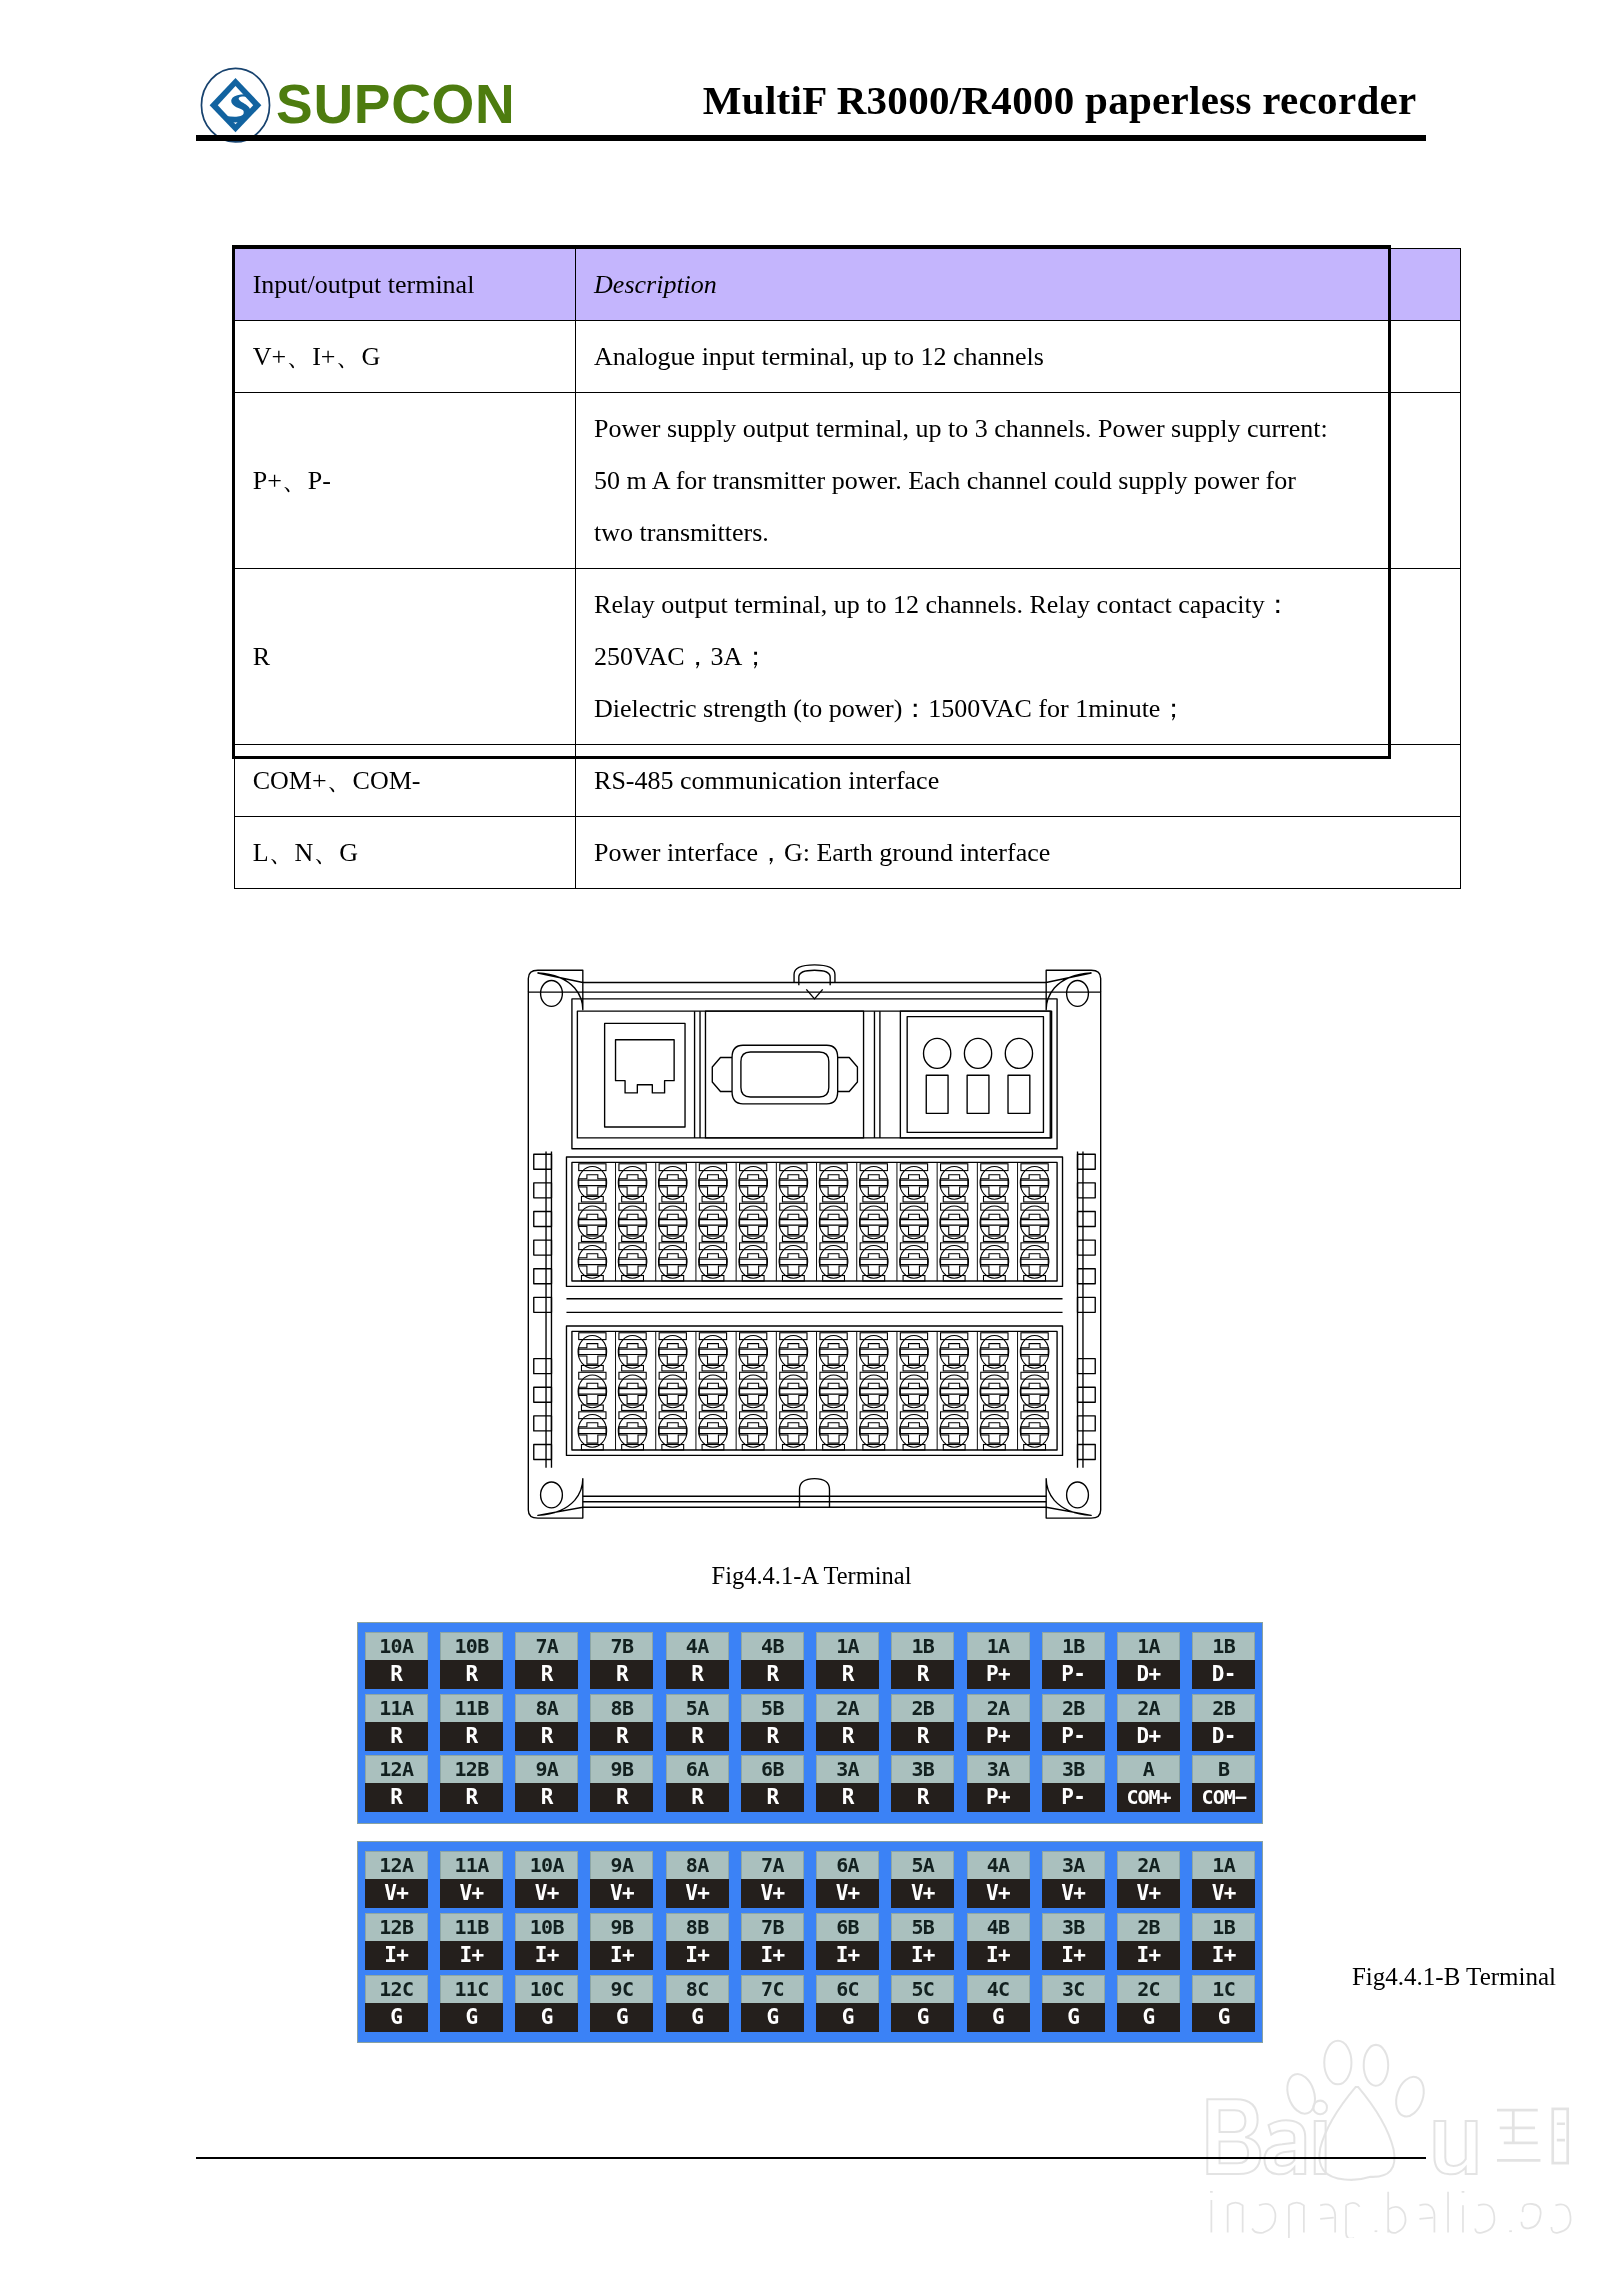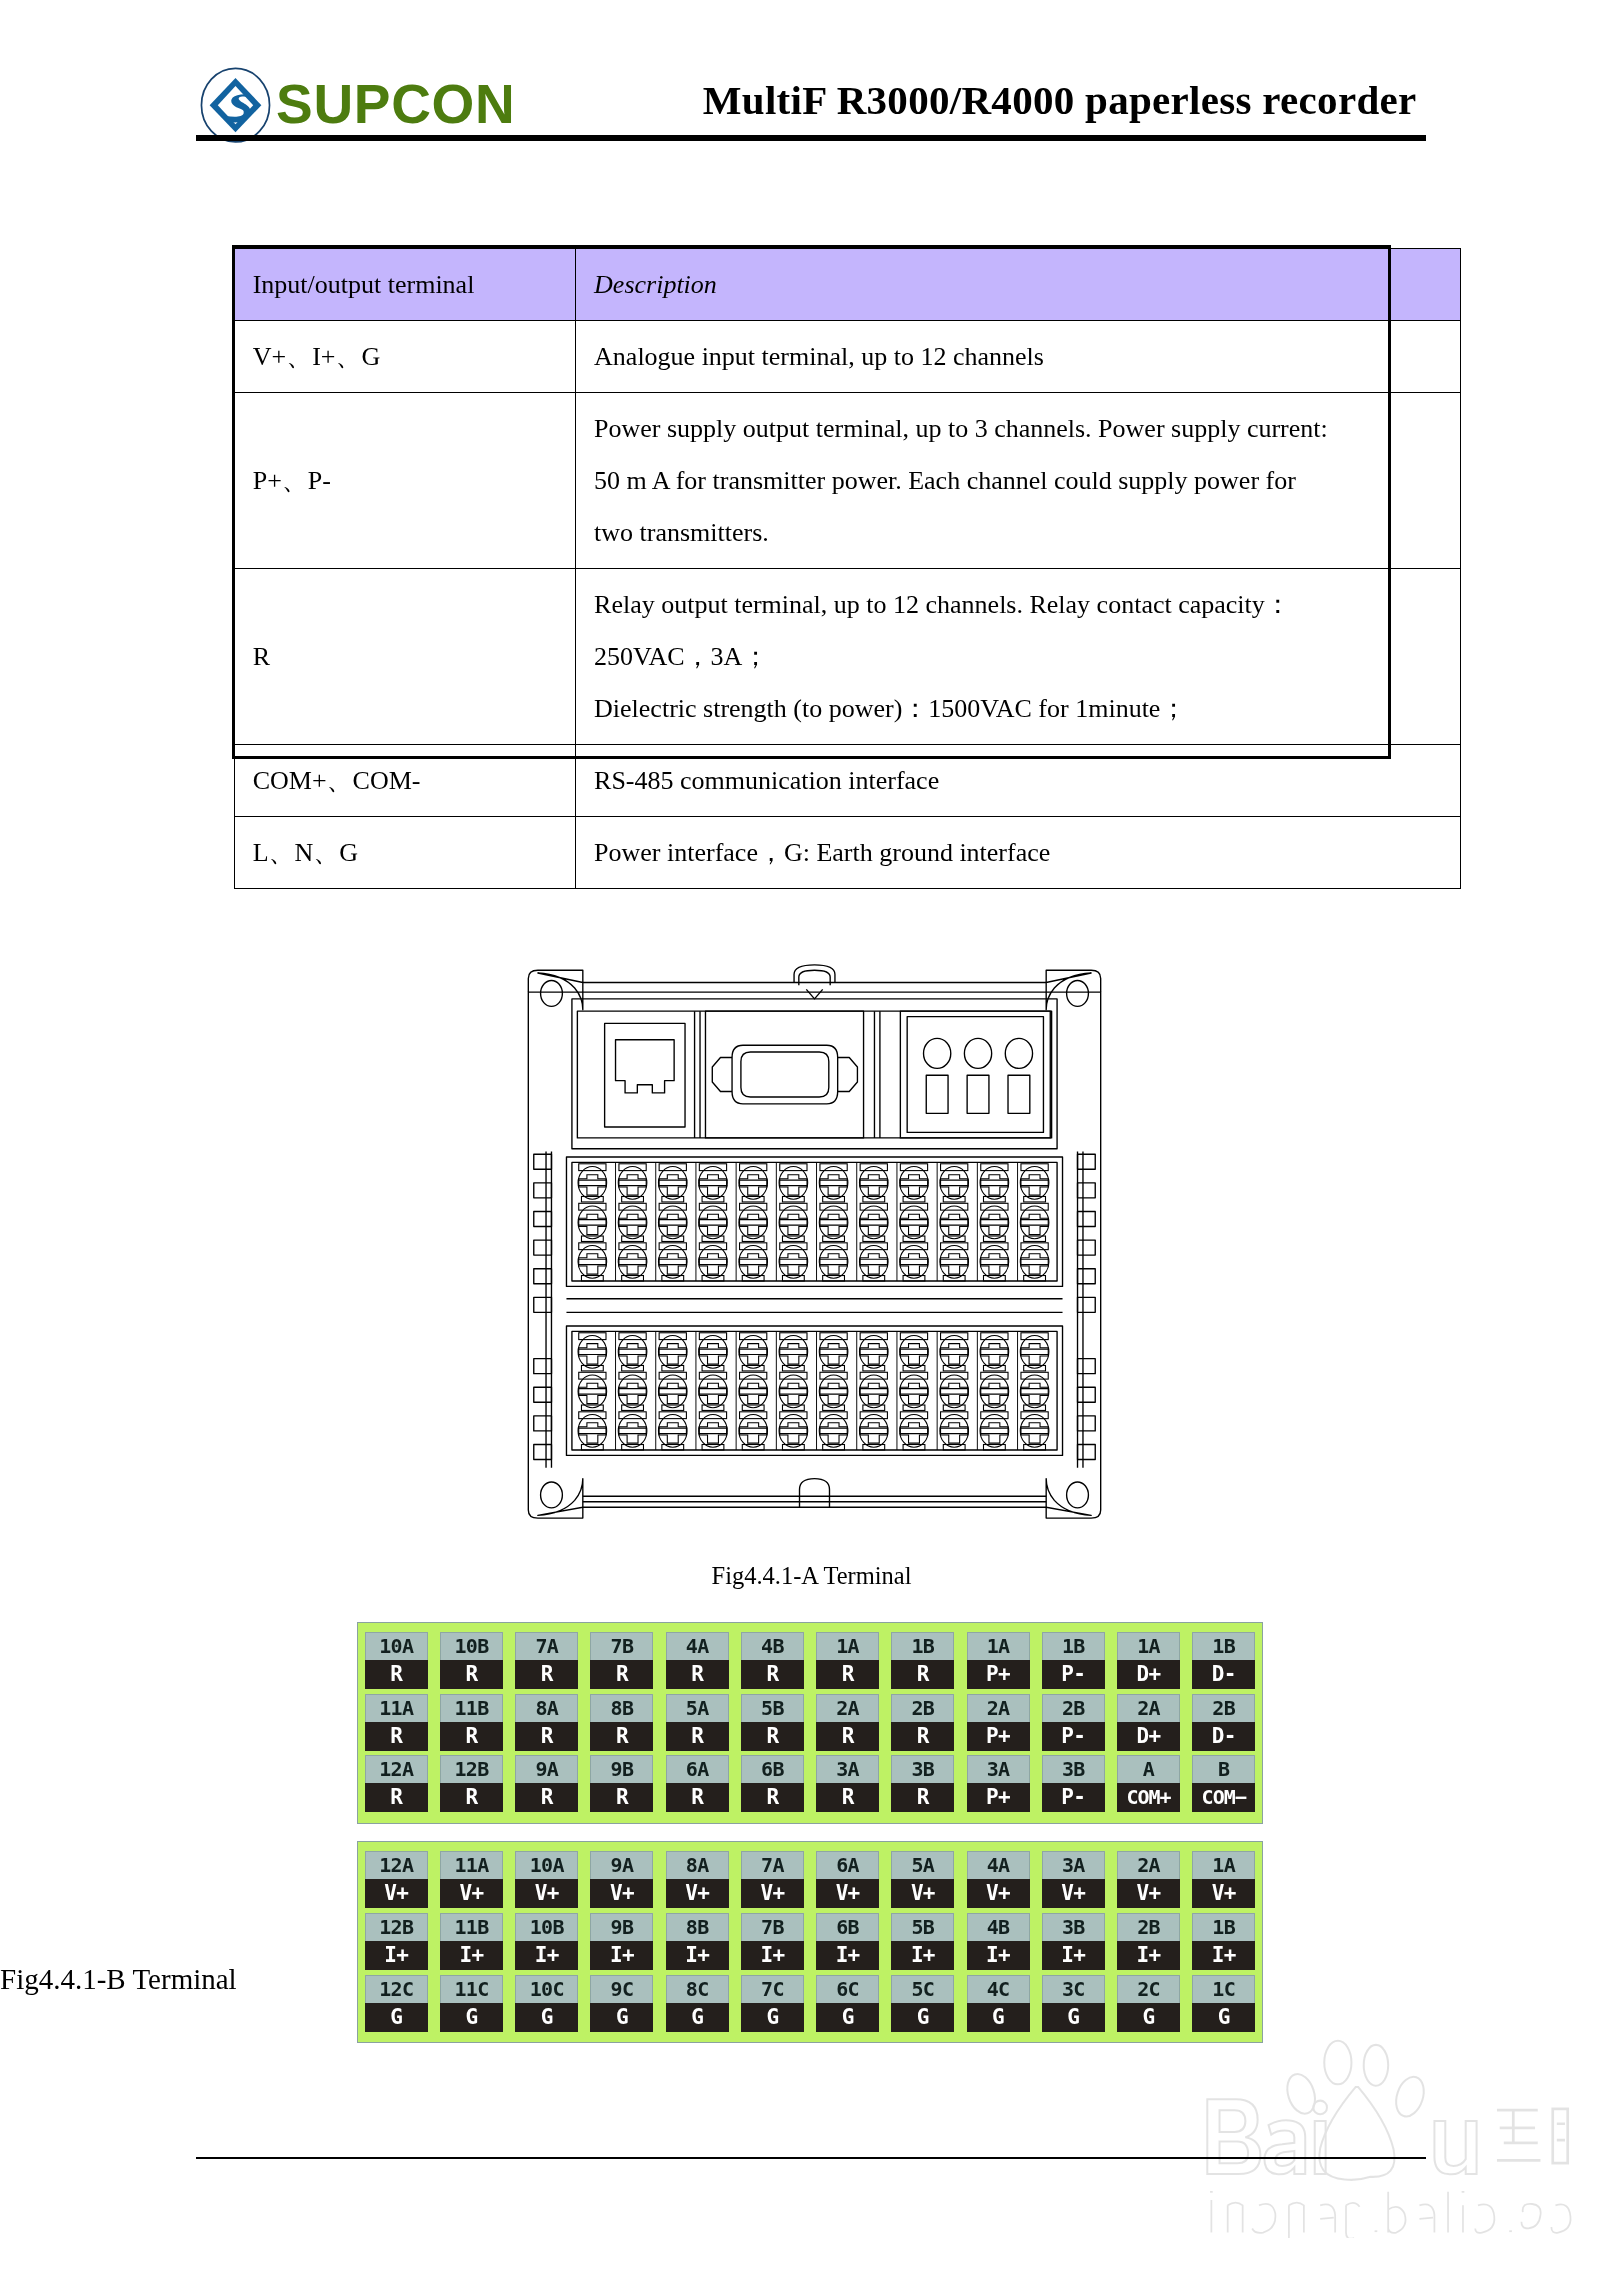--- a/index.html
+++ b/index.html
@@ -31,25 +31,25 @@
   .tbl tr.head .c2{text-align:left;font-style:italic;}
   .just{text-align:justify;text-align-last:left;}
   .just p{margin:0;}
   .outer-frame{position:absolute;left:232px;top:245px;width:1159px;height:514px;
       border:3.4px solid #000;pointer-events:none;box-sizing:border-box;}
 
   
   .figA{position:absolute;left:501px;top:958px;width:627px;height:586px;}
   .figA svg{display:block;width:100%;height:100%;}
   .capA{position:absolute;left:0;top:1562px;width:1623px;text-align:center;font-size:24.5px;}
-  .capB{position:absolute;left:0;top:1963px;width:1556px;text-align:left;font-size:29px;}
+  .capB{position:absolute;left:0;top:1963px;width:1556px;text-align:right;font-size:25px;}
 
   
   .blockwrap{position:absolute;left:357px;top:1622px;width:906px;}
-  .tblock{background:#bef264;padding:8.9px 6.8px 10.2px 6.8px;box-sizing:border-box;
+  .tblock{background:#3b82f6;padding:8.9px 6.8px 10.2px 6.8px;box-sizing:border-box;
       border:0.7px solid #8aa2a0;}
   .tblock + .tblock{margin-top:17.7px;}
   .trow{display:flex;justify-content:space-between;}
   .trow + .trow{margin-top:4.8px;}
   .cell{width:63px;box-sizing:border-box;}
   .cell .top{height:27px;line-height:27px;text-align:center;
       font-family:"DejaVu Sans Mono","Liberation Mono",monospace;
       font-size:20px;font-weight:700;color:#12201f;background:#aac0be;
       border:0.7px solid #8ea6a4;border-bottom:none;letter-spacing:-0.7px;}
   .cell .bot{height:29px;line-height:29px;text-align:center;

